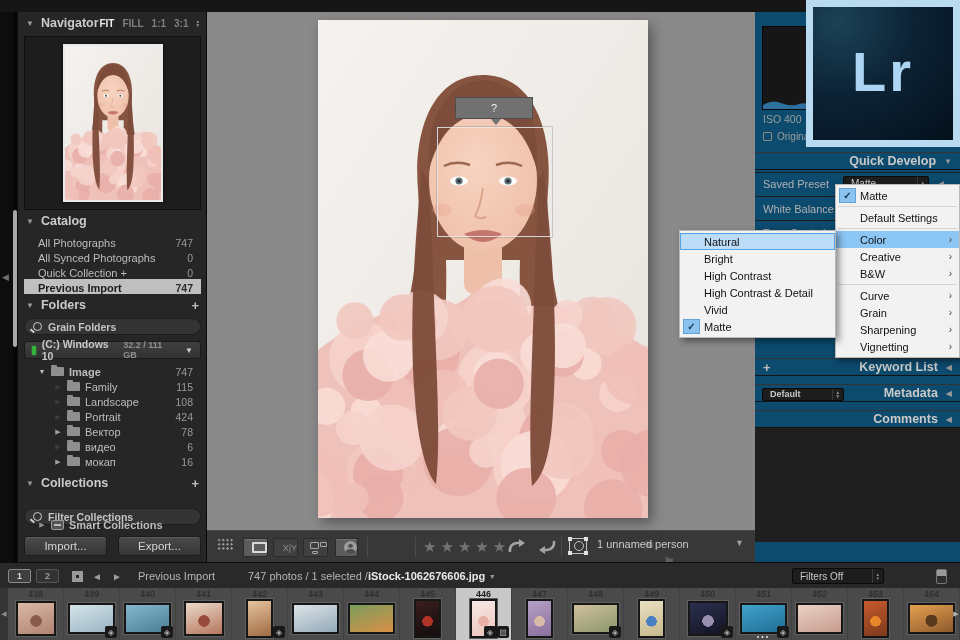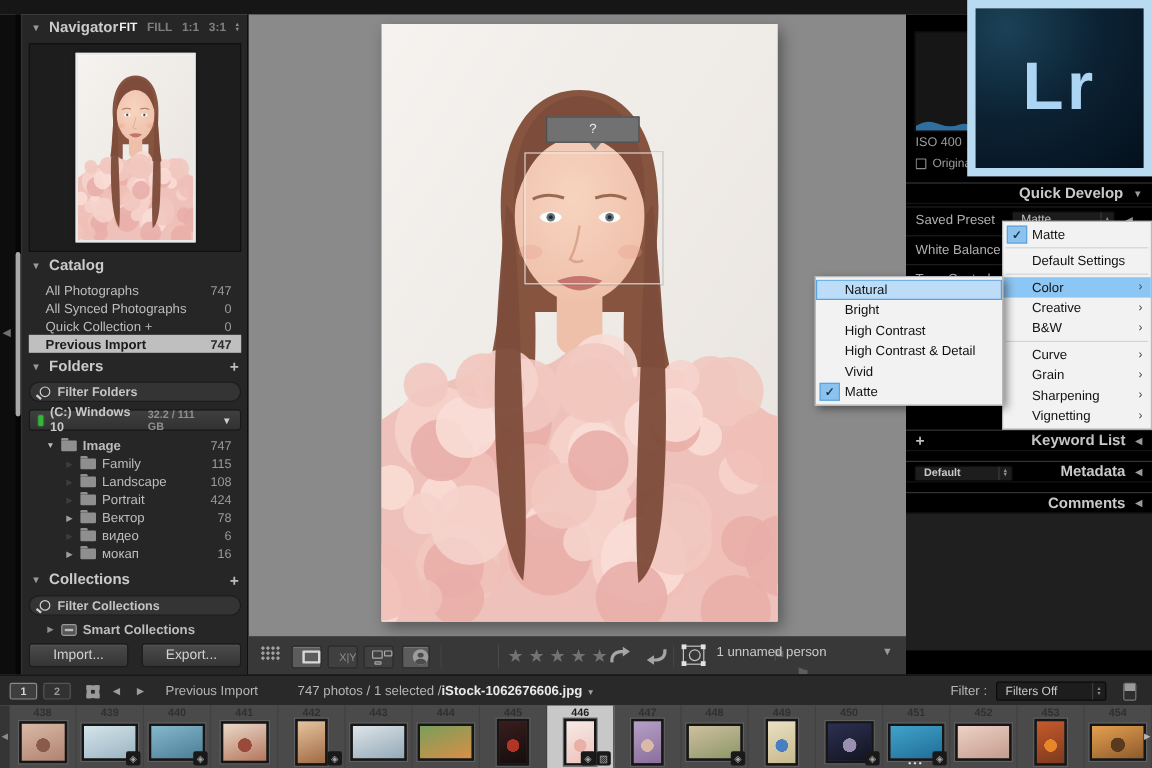--- a/index.html
+++ b/index.html
@@ -83,21 +83,21 @@
   .fr-ico i:nth-child(3){left:-2px;bottom:-2px;} .fr-ico i:nth-child(4){right:-2px;bottom:-2px;}
   .tb-text { color:#cacaca; font-size:11px; }
   .tb-caret { color:#9c9c9c; font-size:9px; }
 
   
   #sync-bar { position:absolute; left:755px; top:530px; width:205px; height:32px; background:#2e2e2e; border-top:1px solid #404040; }
   .toggle-ico { position:absolute; left:5px; top:7px; width:13px; height:18px; border:1px solid #6a6a6a; border-radius:2px; background:linear-gradient(#8f8f8f 0 45%, #3a3a3a 45%); }
   .sync-btn { position:absolute; top:6px; height:20px; background:linear-gradient(#474747,#363636); border:1px solid #1d1d1d; border-radius:3px; color:#cfcfcf; font-size:11.5px; display:flex; align-items:center; justify-content:center; box-shadow:inset 0 1px 0 rgba(255,255,255,.08); }
 
   
-  #right-panel { position:absolute; left:755px; top:12px; width:205px; height:550px; background:#000000; font-size:11px; color:#b3b3b3; }
+  #right-panel { position:absolute; left:755px; top:12px; width:205px; height:550px; background:#0c4a6e; font-size:11px; color:#b3b3b3; }
   .hist-box { position:absolute; left:7px; top:14px; width:46px; height:84px; background:#161616; border:1px solid #090909; overflow:hidden; }
   .hist-box svg { position:absolute; bottom:0; left:0; }
   .iso-label { position:absolute; left:8px; top:101px; color:#9c9c9c; font-size:10.5px; }
   .orig-row { position:absolute; left:8px; top:119px; display:flex; align-items:center; gap:5px; color:#9c9c9c; font-size:10px; width:44px; overflow:hidden; white-space:nowrap; }
   .chk { width:9px; height:9px; border:1px solid #8a8a8a; border-radius:1px; flex:0 0 auto; }
   .rhdr { position:absolute; left:0; width:205px; height:18px; display:flex; align-items:center; justify-content:flex-end; gap:8px; padding:0 8px; font-size:12.5px; font-weight:bold; color:#c9c9c9; border-top:1px solid #343434; border-bottom:1px solid #141414; }
   .rhdr .tri { font-size:8px; color:#9a9a9a; font-weight:normal; }
   .rhdr .plusL { position:absolute; left:8px; color:#bdbdbd; font-size:13px; }
   .qd-row { position:absolute; left:0; width:205px; border-top:1px solid #1d1d1d; display:flex; align-items:center; padding:0 8px; }
   .qd-label { font-size:11px; color:#b0b0b0; }
@@ -303,21 +303,21 @@
         </div>
       </div>
 
     <div class="phdr" style="top:284px;">
       <span class="tri">▼</span>
       <span>Folders</span>
       <span class="plus">+</span>
     </div>
     <div class="search-box" style="top:306px;">
       <span class="mag"></span>
-      <span>Filter Folders</span>
+      <span>Grain Folders</span>
     </div>
     <div class="drive-row" style="top:329px;">
       <span class="led"></span>
       <span>(C:) Windows 10</span>
       <span class="cap">32.2 / 111 GB</span>
       <span class="dtri">▼</span>
     </div>
     <div id="folder-rows">
         <div class="tree-row" style="top: 352px; padding-left: 14px;">
           <span class="exp" style="color: rgb(189, 189, 189);">▼</span>
@@ -361,21 +361,21 @@
           <span>мокап</span>
           <span class="cnt">16</span>
         </div>
       </div>
 
     <div class="phdr" style="top:462px;">
       <span class="tri">▼</span>
       <span>Collections</span>
       <span class="plus">+</span>
     </div>
-    <div class="search-box" style="top:484px;text-align:right;">
+    <div class="search-box" style="top:496px;text-align:right;">
       <span class="mag"></span>
       <span>Filter Collections</span>
     </div>
     <div class="tree-row" style="top:505px; padding-left:14px;">
       <span class="exp" style="color:#8f8f8f;">▶</span>
       <span class="coll-ico"></span>
       <span style="font-weight:bold;">Smart Collections</span>
     </div>
 
     <div class="foot-btn" style="left:6px;">Import...</div>
@@ -694,21 +694,21 @@
       </div>
     <div class="sb sb-arrow" style="left:92px;">◄</div>
     <div class="sb sb-arrow" style="left:112px;">►</div>
     <div class="sb" style="left:138px;">Previous Import</div>
     <div class="sb" style="left:248px;">
       <span>747 photos / 1 selected /</span>
       <span class="fname">iStock-1062676606.jpg</span>
       <span class="sb-caret">▾</span>
     </div>
     <div class="sb" style="left:792px;">Filter :</div>
-    <div class="sb" style="left:830px; top:5px; height:16px;">
+    <div class="sb" style="left:792px; top:5px; height:16px;">
       <span class="select" id="filter-select">
         <span>Filters Off</span>
         <span class="spin">
             <span>▴</span>
             <span>▾</span>
           </span>
       </span>
     </div>
     <div class="sb" style="left:936px;">
         <span class="sb-toggle"></span>

